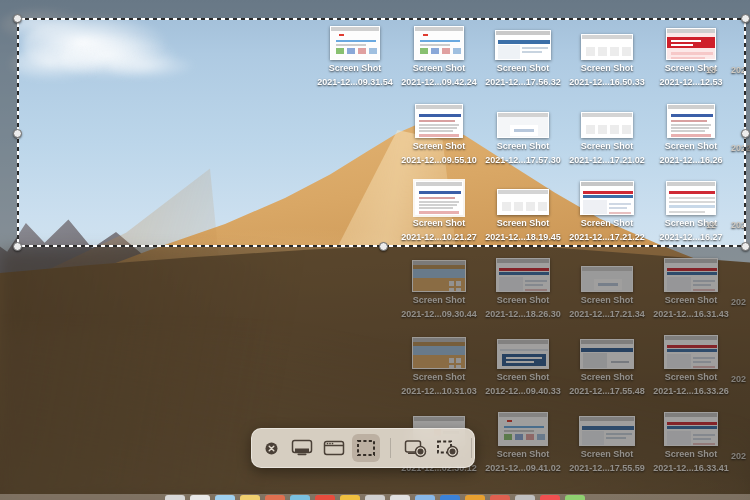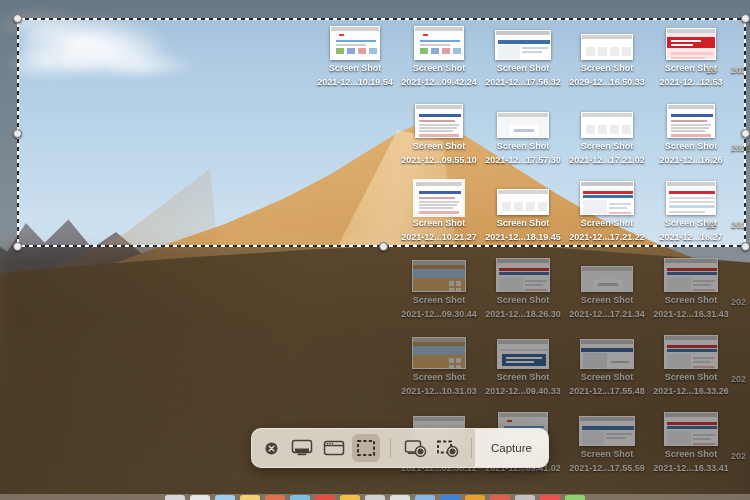--- a/index.html
+++ b/index.html
@@ -212,21 +212,21 @@
             <div style="position:absolute;left:5px;top:9px;width:40px;height:2px;background:#6aa9e0;"></div>
             <div style="position:absolute;left:5px;top:13px;width:30px;height:2px;background:#cccccc;"></div>
             <div style="position:absolute;left:5px;top:17px;width:8px;height:6px;background:#88c070;"></div>
             <div style="position:absolute;left:16px;top:17px;width:8px;height:6px;background:#8aa8d8;"></div>
             <div style="position:absolute;left:27px;top:17px;width:8px;height:6px;background:#e0a0a0;"></div>
             <div style="position:absolute;left:38px;top:17px;width:8px;height:6px;background:#a0c0e0;"></div>
           </div>
      </div>
       </div>
        <div class="icon-label">Screen Shot</div>
-       <div class="icon-label">2021-12...10.19.54</div>
+       <div class="icon-label">2021-12...09.31.54</div>
     </div>
     <div class="icon-cell" style="left: 397px; top: 12px;">
       <div class="thumb-wrap">
         <div class="thumb" style="width:50px;height:34px;background:#fdfdfd;">
        <div class="tbar" style="background:#d0d0d0;"></div>
        <div class="tbody">
             <div style="position:absolute;left:8px;top:3px;width:5px;height:2px;background:#e03c31;"></div>
             <div style="position:absolute;left:5px;top:9px;width:40px;height:2px;background:#6aa9e0;"></div>
             <div style="position:absolute;left:5px;top:13px;width:30px;height:2px;background:#cccccc;"></div>
             <div style="position:absolute;left:5px;top:17px;width:8px;height:6px;background:#88c070;"></div>
@@ -261,21 +261,21 @@
        <div class="tbar" style="background:#d4d4d4;"></div>
        <div class="tbody">
             <div style="position:absolute;left:4px;top:8px;width:9px;height:9px;background:#ececec;"></div>
             <div style="position:absolute;left:16px;top:8px;width:9px;height:9px;background:#ececec;"></div>
             <div style="position:absolute;left:28px;top:8px;width:9px;height:9px;background:#ececec;"></div>
             <div style="position:absolute;left:40px;top:8px;width:9px;height:9px;background:#ececec;"></div>
           </div>
      </div>
       </div>
        <div class="icon-label">Screen Shot</div>
-       <div class="icon-label">2029-12...16.50.33</div>
+       <div class="icon-label">2021-12...16.50.33</div>
     </div>
     <div class="icon-cell" style="left: 649px; top: 12px;">
       <div class="thumb-wrap">
         <div class="thumb" style="width:50px;height:32px;background:#fce8e8;">
        <div class="tbar" style="background:#cfcfcf;"></div>
        <div class="tbody">
             <div style="position:absolute;left:0px;top:4px;width:50px;height:11px;background:#cf1f2a;"></div>
             <div style="position:absolute;left:4px;top:7px;width:30px;height:2px;background:#ffffff;"></div>
             <div style="position:absolute;left:4px;top:11px;width:22px;height:2px;background:#ffffff;"></div>
             <div style="position:absolute;left:4px;top:19px;width:42px;height:3px;background:#f6c8c8;"></div>
@@ -696,23 +696,20 @@
         <rect x="2" y="2.5" width="13" height="11" fill="none" stroke="#352e27" stroke-width="1.9" stroke-dasharray="3 2.2"></rect>
         <circle cx="16.5" cy="12.5" r="5" fill="#e2dace" stroke="#4a4037" stroke-width="1.5"></circle>
         <circle cx="16.5" cy="12.5" r="3" fill="#4a4037"></circle>
       </svg>
     </div>
   </div>
 
   <div class="tb-sep"></div>
 
 
-  <div class="tb-text" id="capture-btn">
-    <span>Capture</span>
-  </div>
 </div>
 
 <div id="dock-sliver">
     <div class="dock-ic" style="background: rgb(216, 216, 216);"></div>
     <div class="dock-ic" style="background: rgb(232, 232, 232);"></div>
     <div class="dock-ic" style="background: rgb(159, 208, 240);"></div>
     <div class="dock-ic" style="background: rgb(240, 208, 112);"></div>
     <div class="dock-ic" style="background: rgb(224, 112, 80);"></div>
     <div class="dock-ic" style="background: rgb(122, 192, 224);"></div>
     <div class="dock-ic" style="background: rgb(232, 76, 61);"></div>

